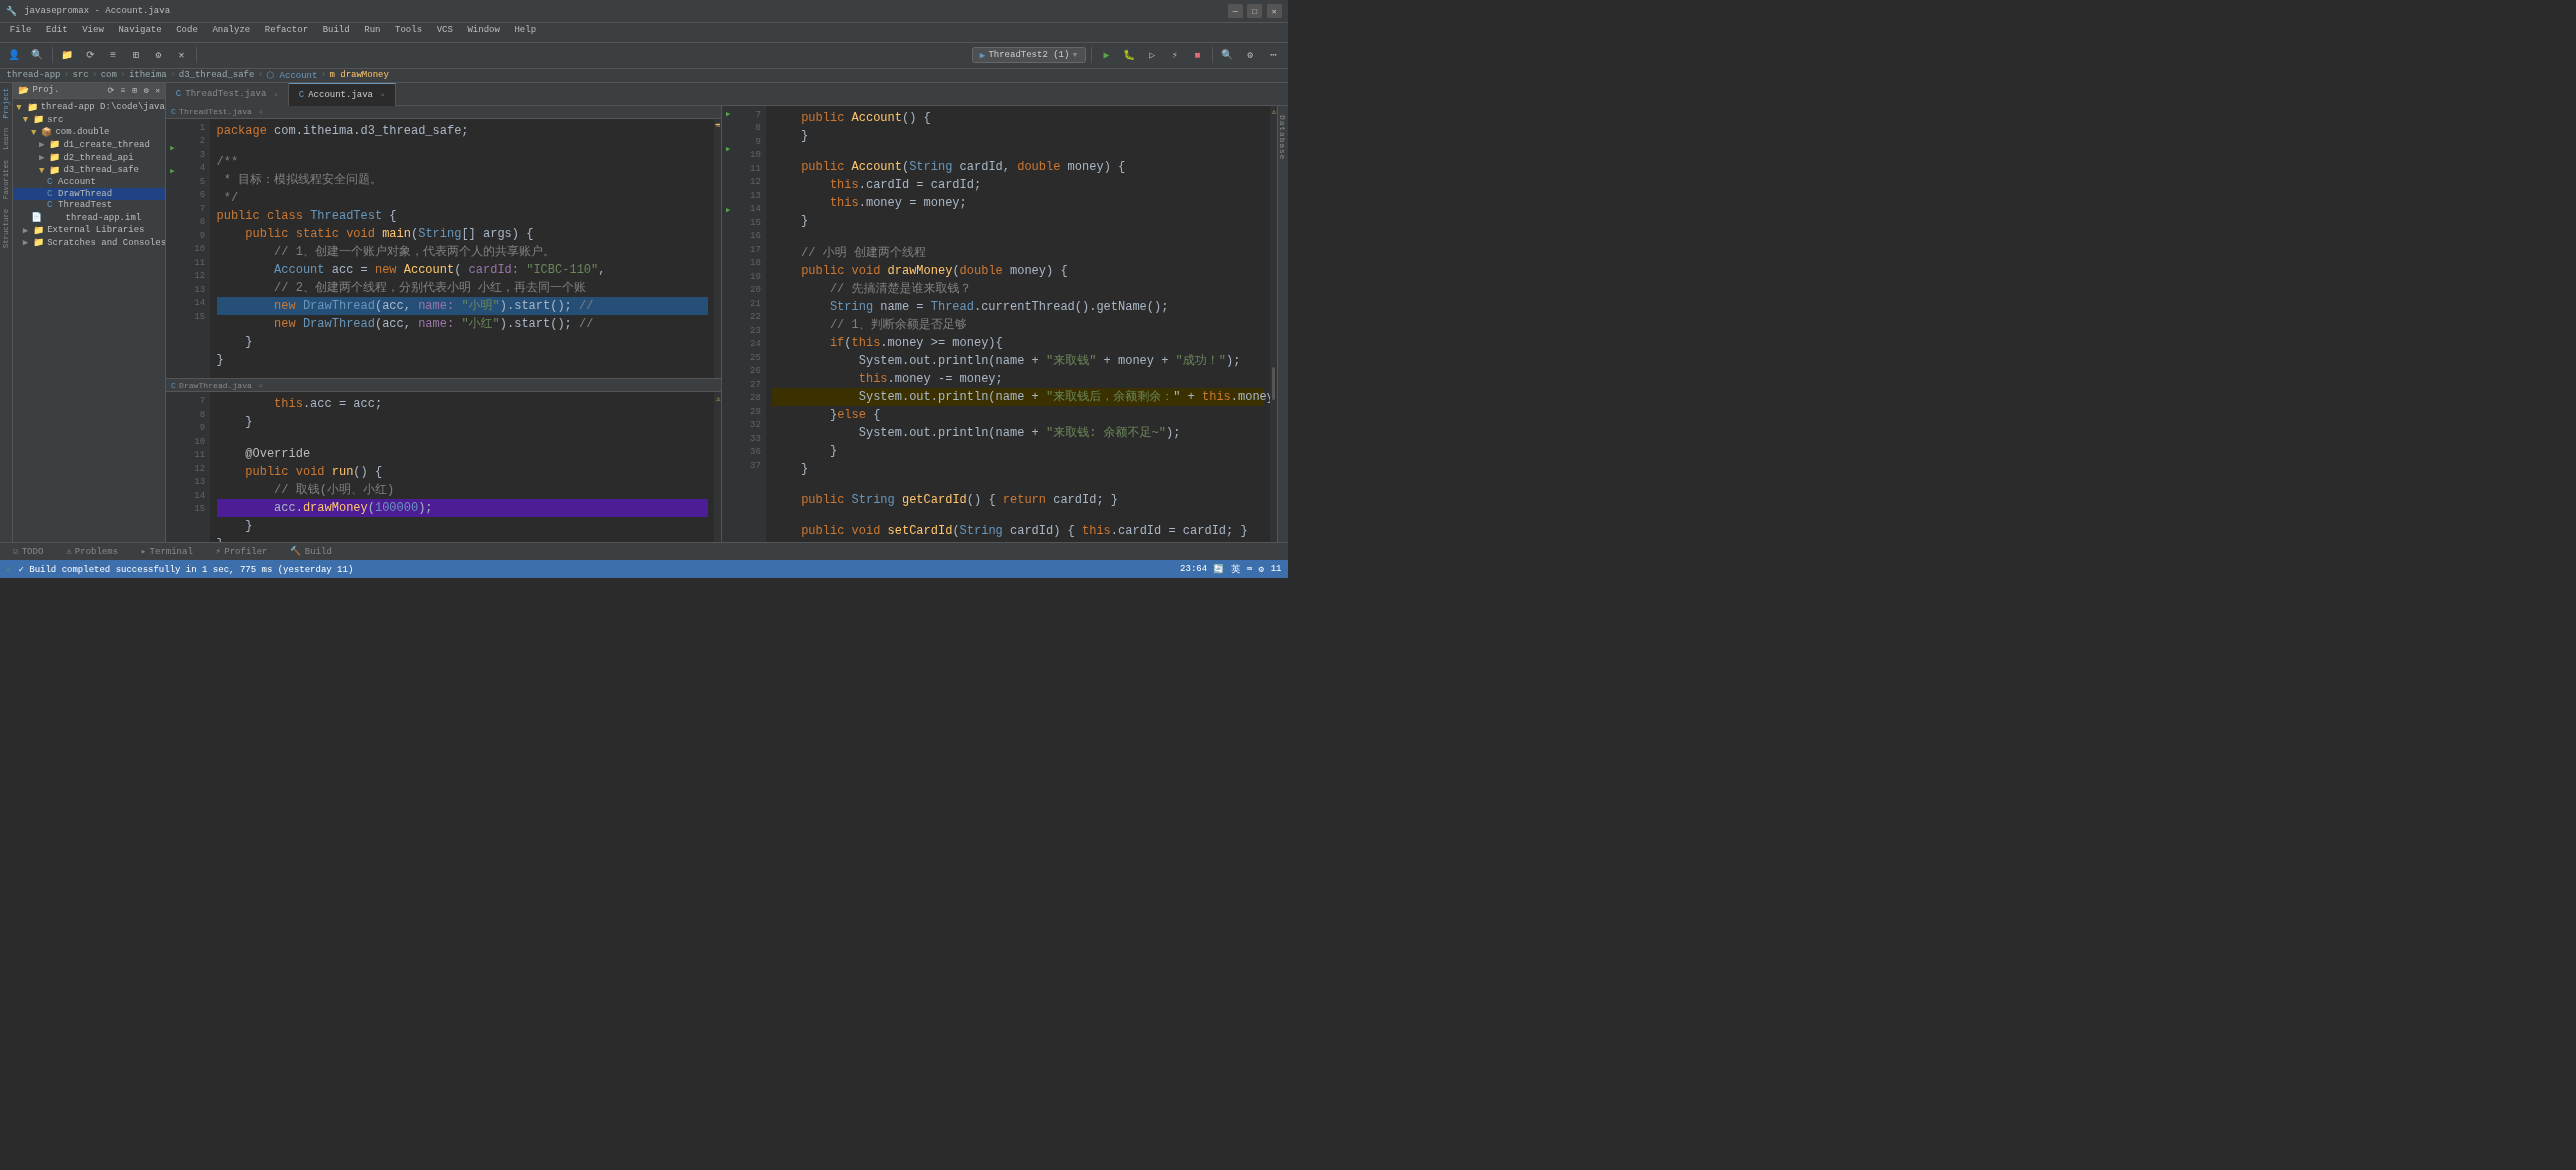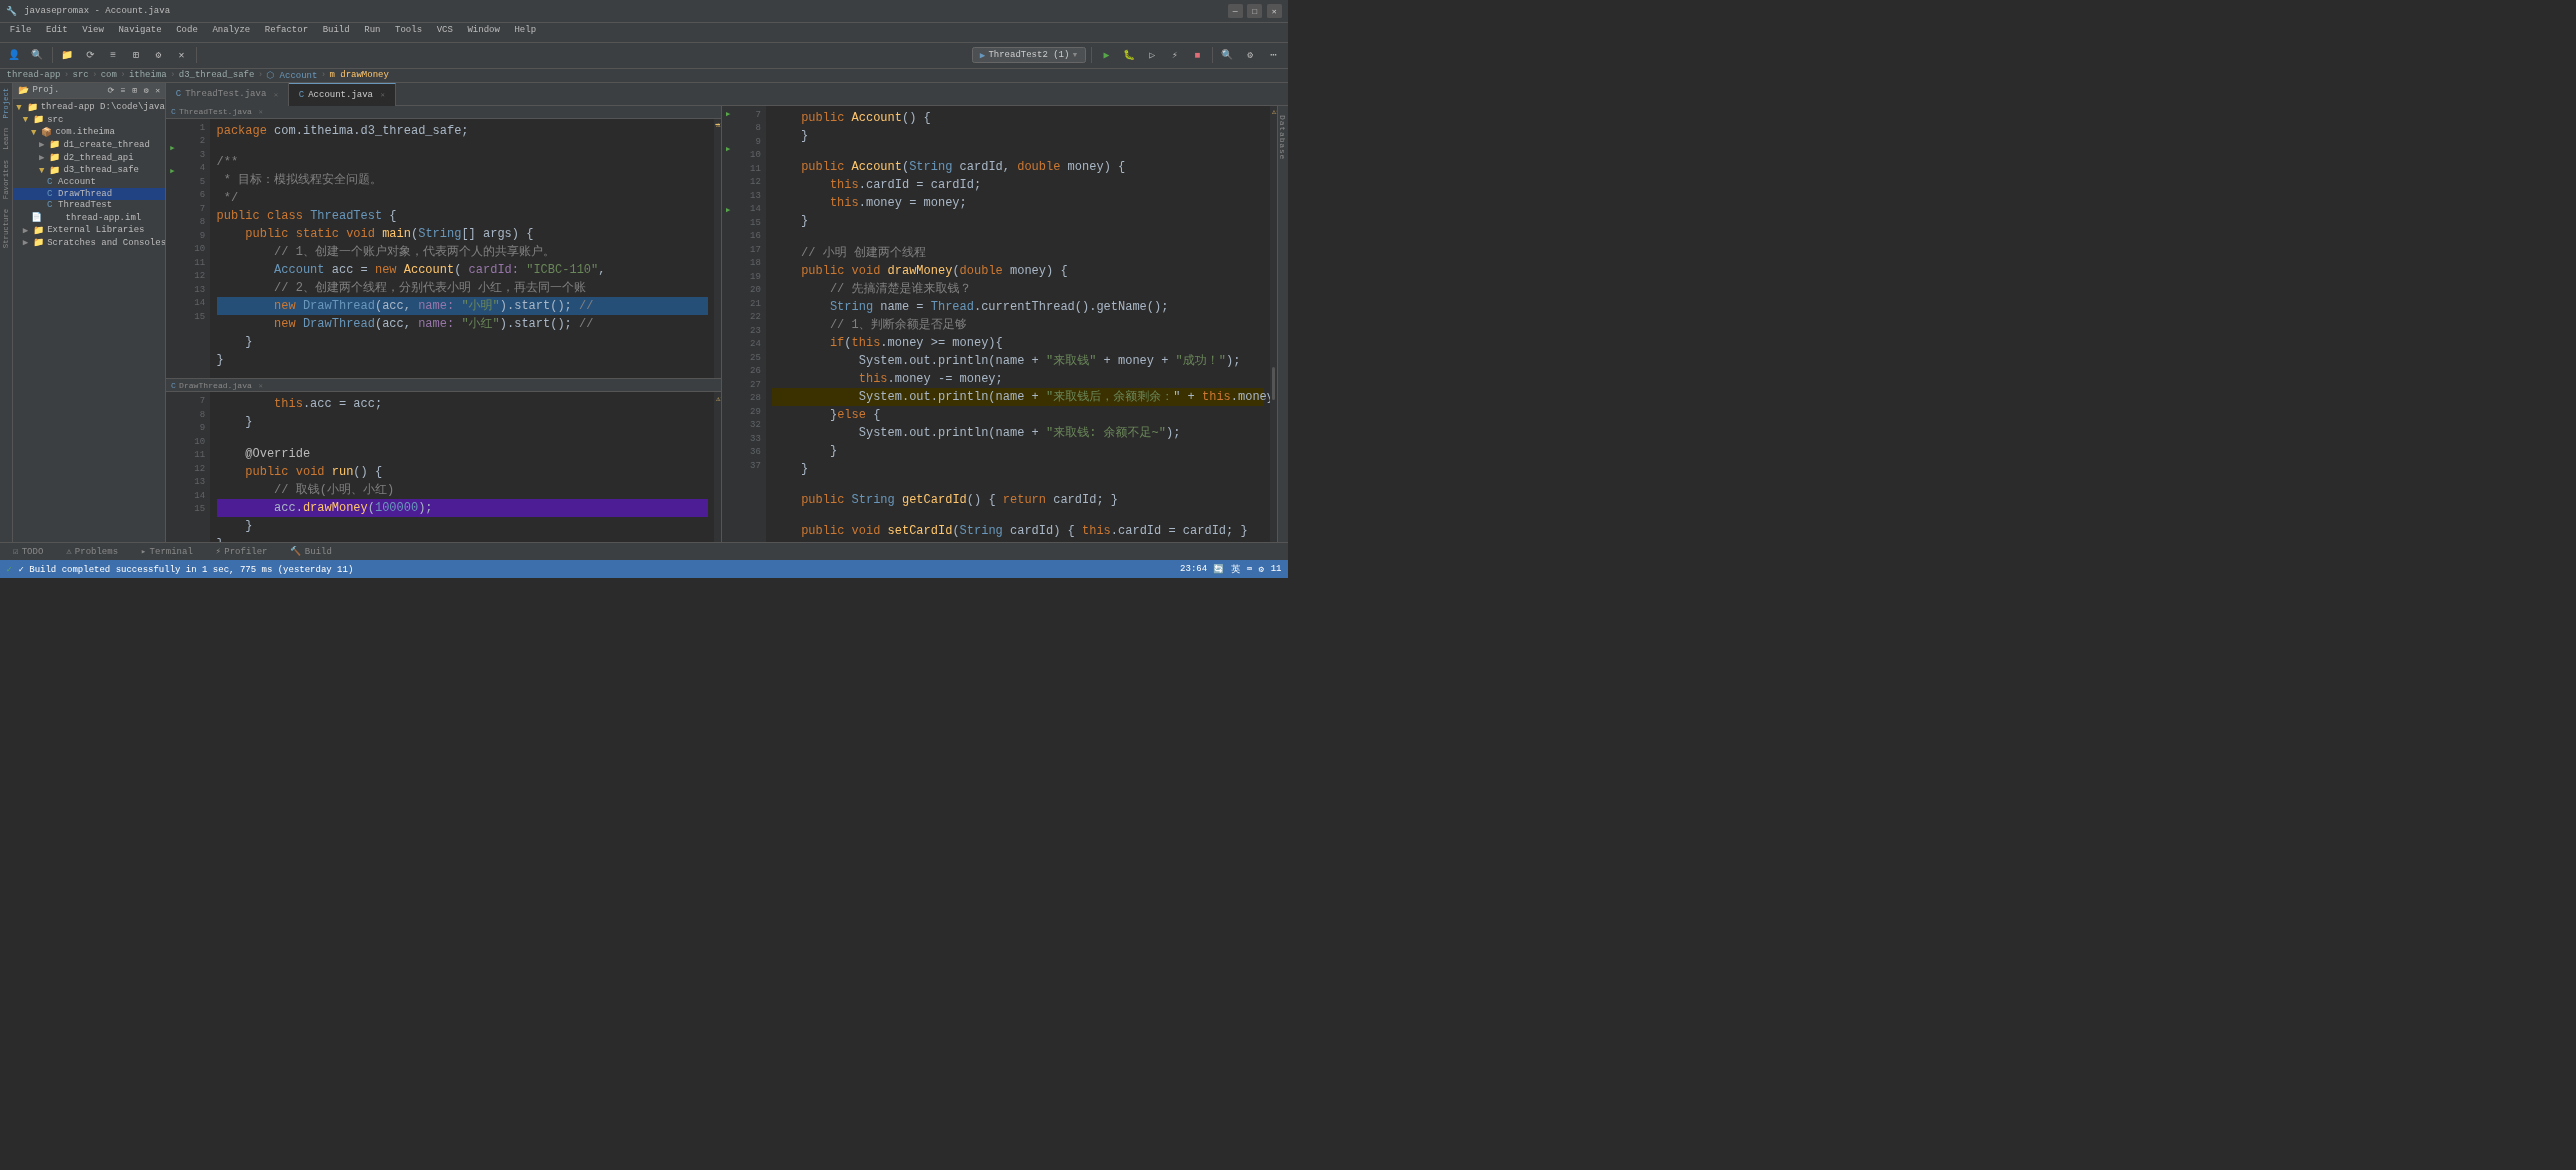--- a/index.html
+++ b/index.html
@@ -384,21 +384,21 @@
       <div class="tree-item">
         <span style="color:#c8a84b">▼ 📁</span>
         <span>thread-app D:\code\javaseprox</span>
       </div>
       <div class="tree-item tree-indent-1">
         <span style="color:#c8a84b">▼ 📁</span>
         <span>src</span>
       </div>
       <div class="tree-item tree-indent-2">
         <span style="color:#c8a84b">▼ 📦</span>
-        <span>com.itheima</span>
+        <span>com.double</span>
       </div>
       <div class="tree-item tree-indent-3">
         <span style="color:#888">▶ 📁</span>
         <span>d1_create_thread</span>
       </div>
       <div class="tree-item tree-indent-3">
         <span style="color:#888">▶ 📁</span>
         <span>d2_thread_api</span>
       </div>
       <div class="tree-item tree-indent-3">

